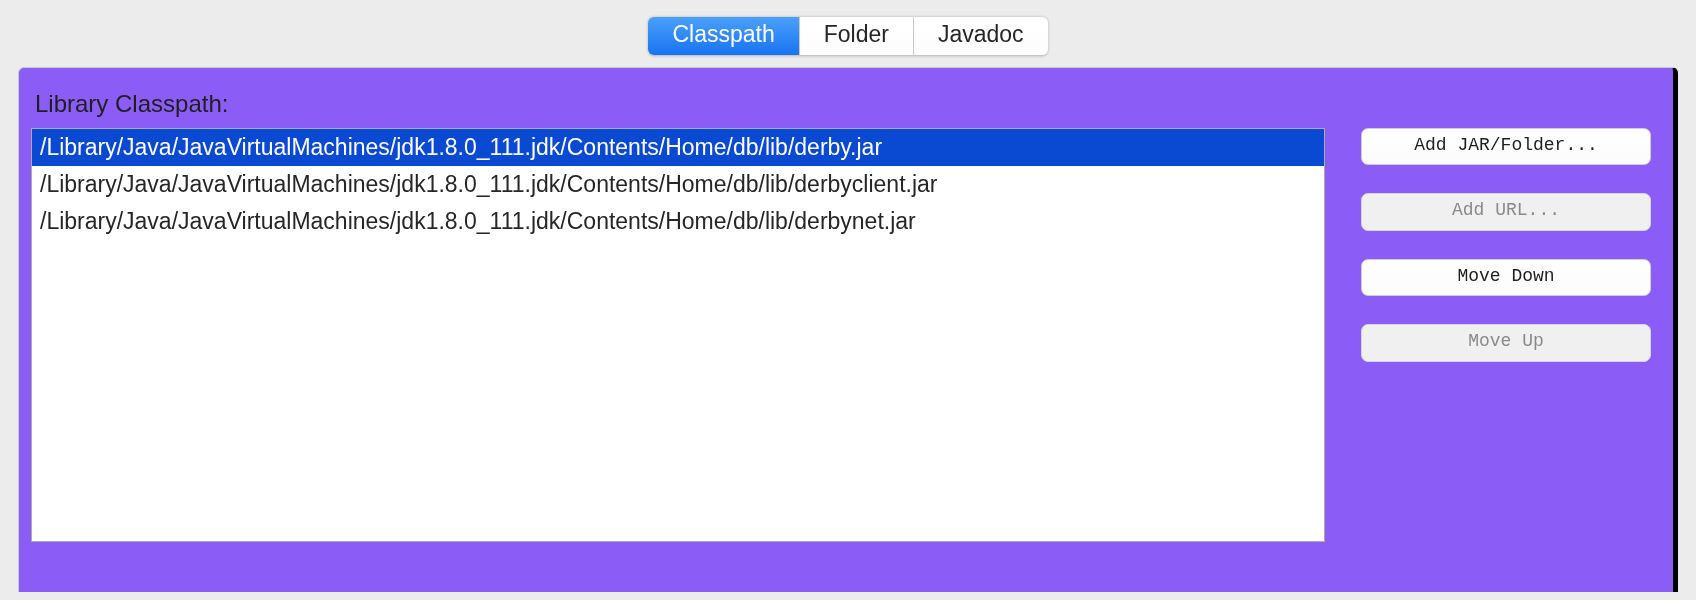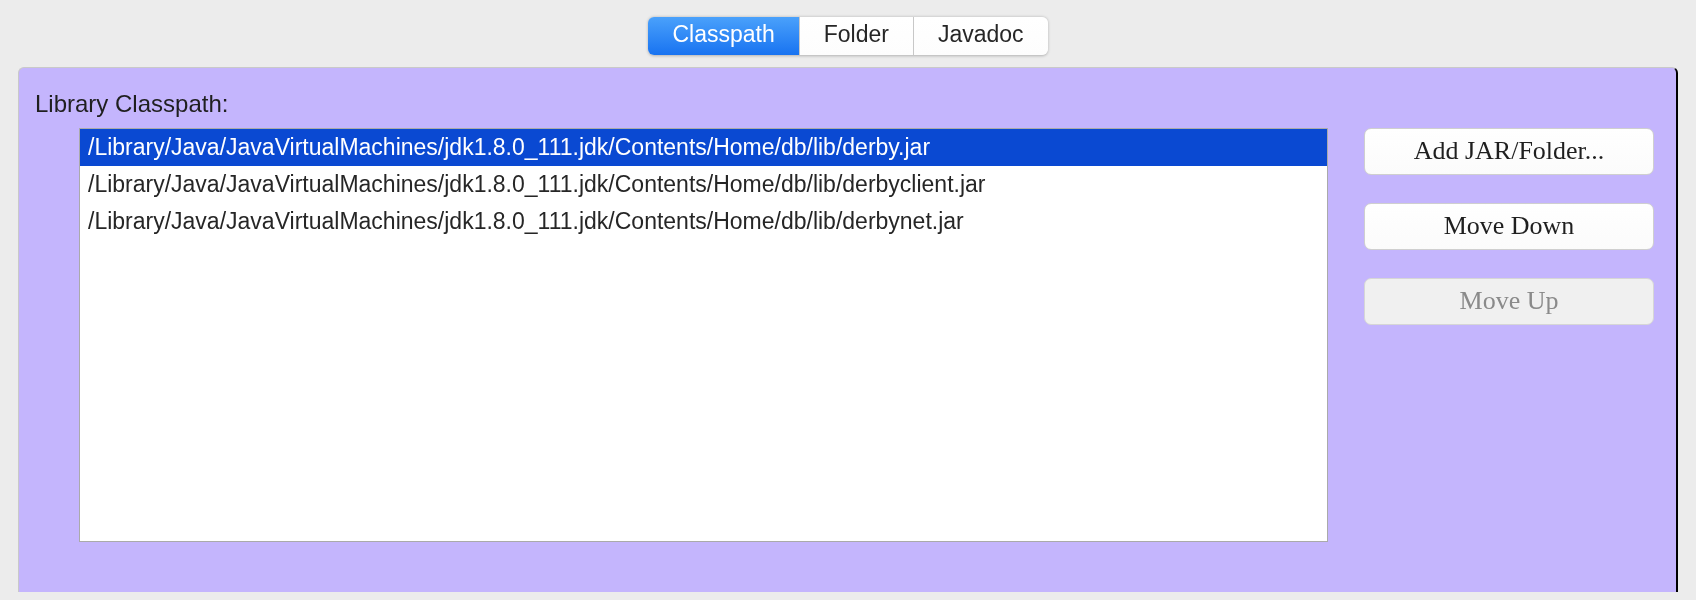--- a/index.html
+++ b/index.html
@@ -40,37 +40,36 @@
     }
     .segment.active {
       background: linear-gradient(to bottom, #4aa1fb, #1873f1);
       color: #ffffff;
       text-align: right;
     }
     .panel {
       margin: 0 18px;
       border-top: 1px solid #c9c9c9;
       border-left: 1px solid #c9c9c9;
-      border-right: 2px solid #000000;
+      border-right: 5px solid #000000;
       border-top-left-radius: 6px;
       border-top-right-radius: 6px;
-      background: #c4b5fd;
+      background: #8b5cf6;
       padding: 22px 22px 0 12px;
       height: 525px;
     }
     .panel-label {
       font-size: 24px;
       color: #1f1f1f;
       margin-bottom: 10px;
       margin-left: 4px;
     }
     .content-row {
       display: flex;
       gap: 36px;
-      margin-left: 48px;
     }
     .listbox {
       flex: 1;
       background: #ffffff;
       border: 1px solid #aaaaaa;
       height: 414px;
       overflow: auto;
     }
     .list-item {
       font-size: 23px;
@@ -85,28 +84,28 @@
       background: #0a49d2;
       color: #ffffff;
     }
     .button-column {
       display: flex;
       flex-direction: column;
       width: 290px;
       gap: 28px;
     }
     .btn {
-      font-size: 26px;
+      font-size: 18px;
       padding: 6px 10px 8px 10px;
       background: linear-gradient(to bottom, #ffffff, #fbfbfb);
       border: 1px solid #cfcfcf;
       border-radius: 7px;
       cursor: pointer;
       color: #1f1f1f;
-      font-family: Liberation Serif, serif;
+      font-family: Liberation Mono, monospace;
       text-align: center;
       line-height: 1.2;
     }
     .btn:disabled {
       background: #f0f0f0;
       color: #8a8a8a;
       border-color: #d6d6d6;
       cursor: default;
     }
     .btn.remove-gap {
@@ -127,17 +126,18 @@
 <div class="panel">
   <div class="panel-label">Library Classpath:</div>
   <div class="content-row">
     <div class="listbox" id="classpath-list">
         <div class="list-item selected">/Library/Java/JavaVirtualMachines/jdk1.8.0_111.jdk/Contents/Home/db/lib/derby.jar</div>
         <div class="list-item">/Library/Java/JavaVirtualMachines/jdk1.8.0_111.jdk/Contents/Home/db/lib/derbyclient.jar</div>
         <div class="list-item">/Library/Java/JavaVirtualMachines/jdk1.8.0_111.jdk/Contents/Home/db/lib/derbynet.jar</div>
       </div>
     <div class="button-column">
       <button class="btn">Add JAR/Folder...</button>
+      <button class="btn" disabled="">Add URL...</button>
       <button class="btn">Move Down</button>
       <button class="btn" disabled="">Move Up</button>
     </div>
   </div>
 </div>
 
 </body></html>

